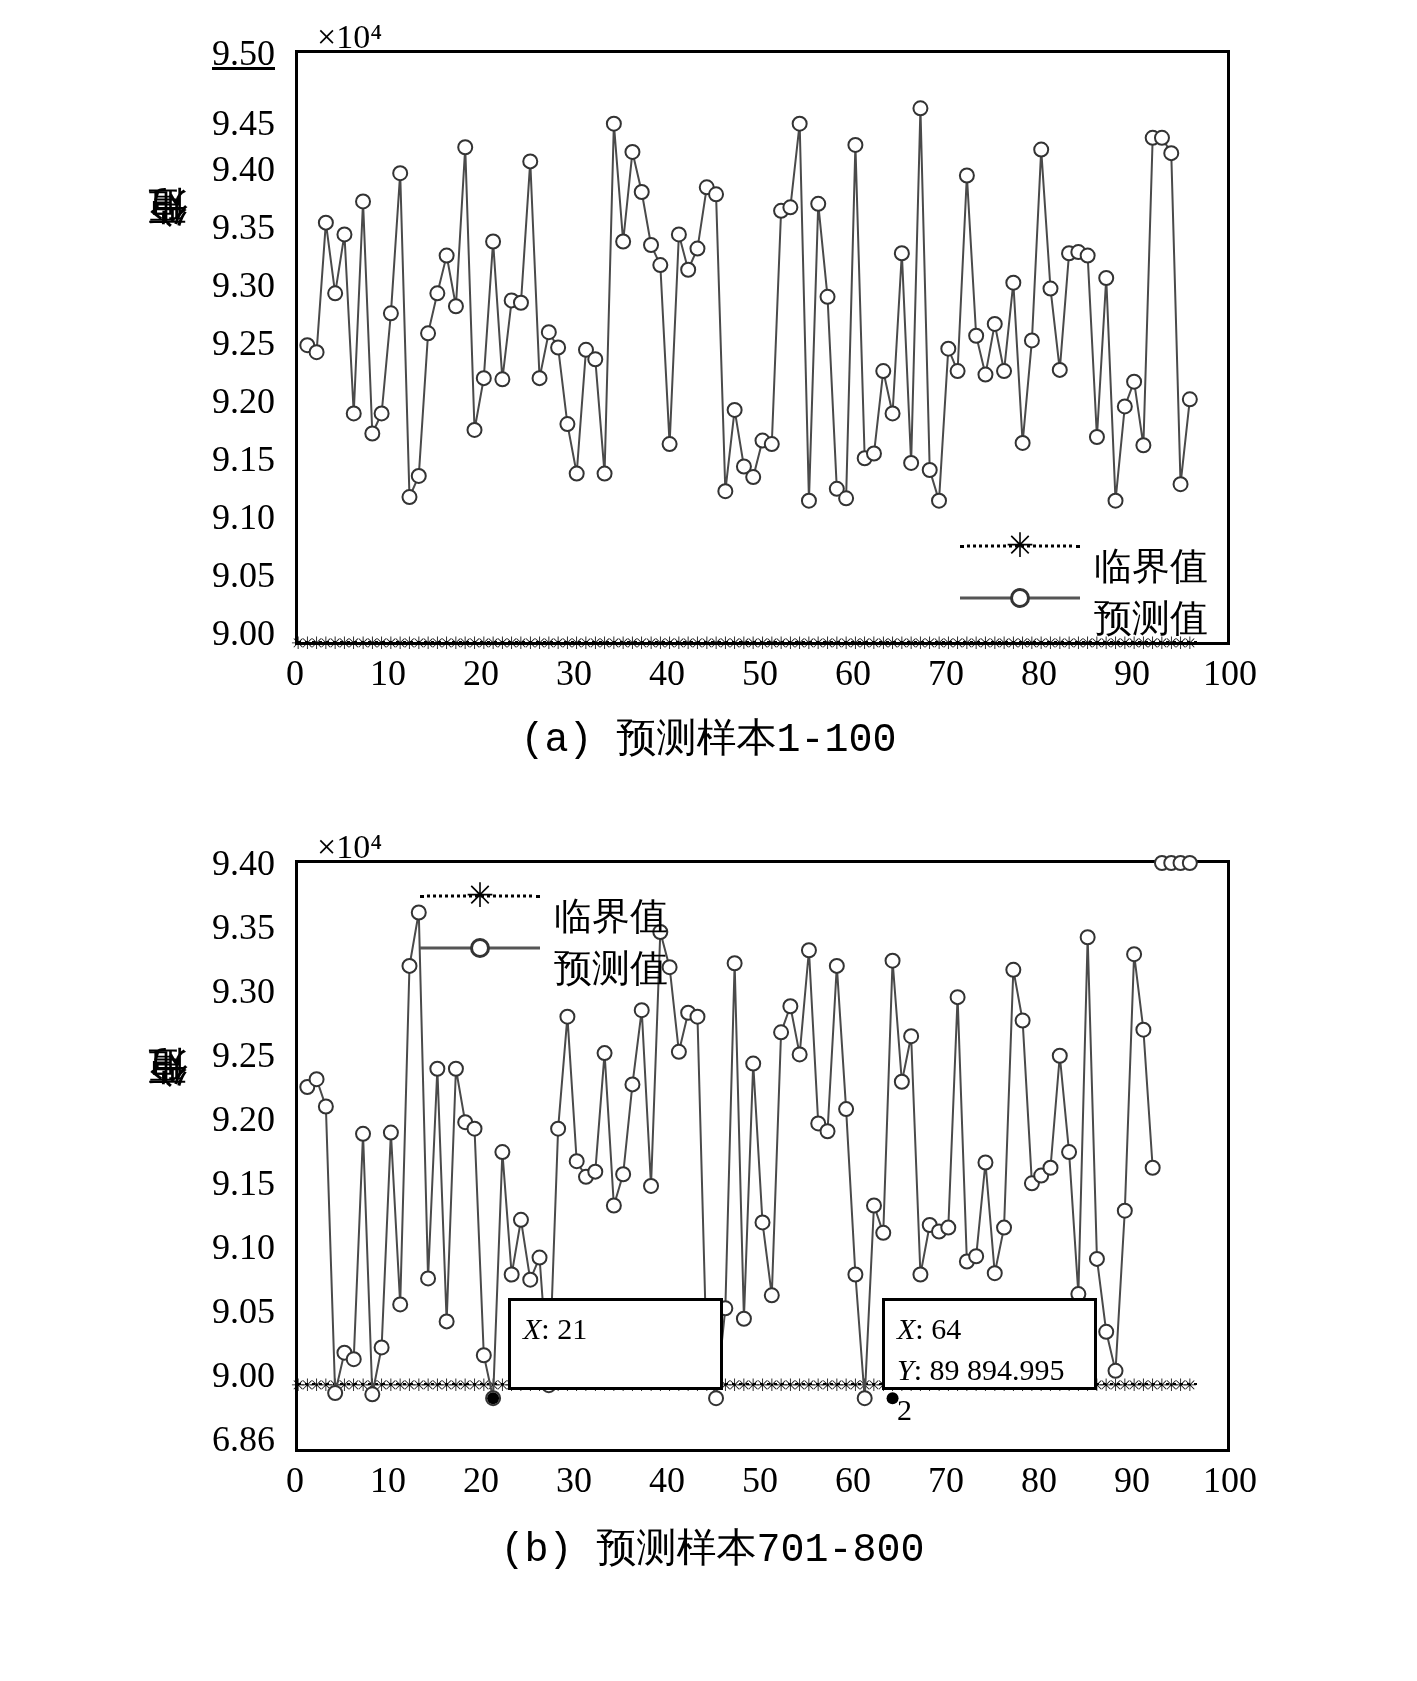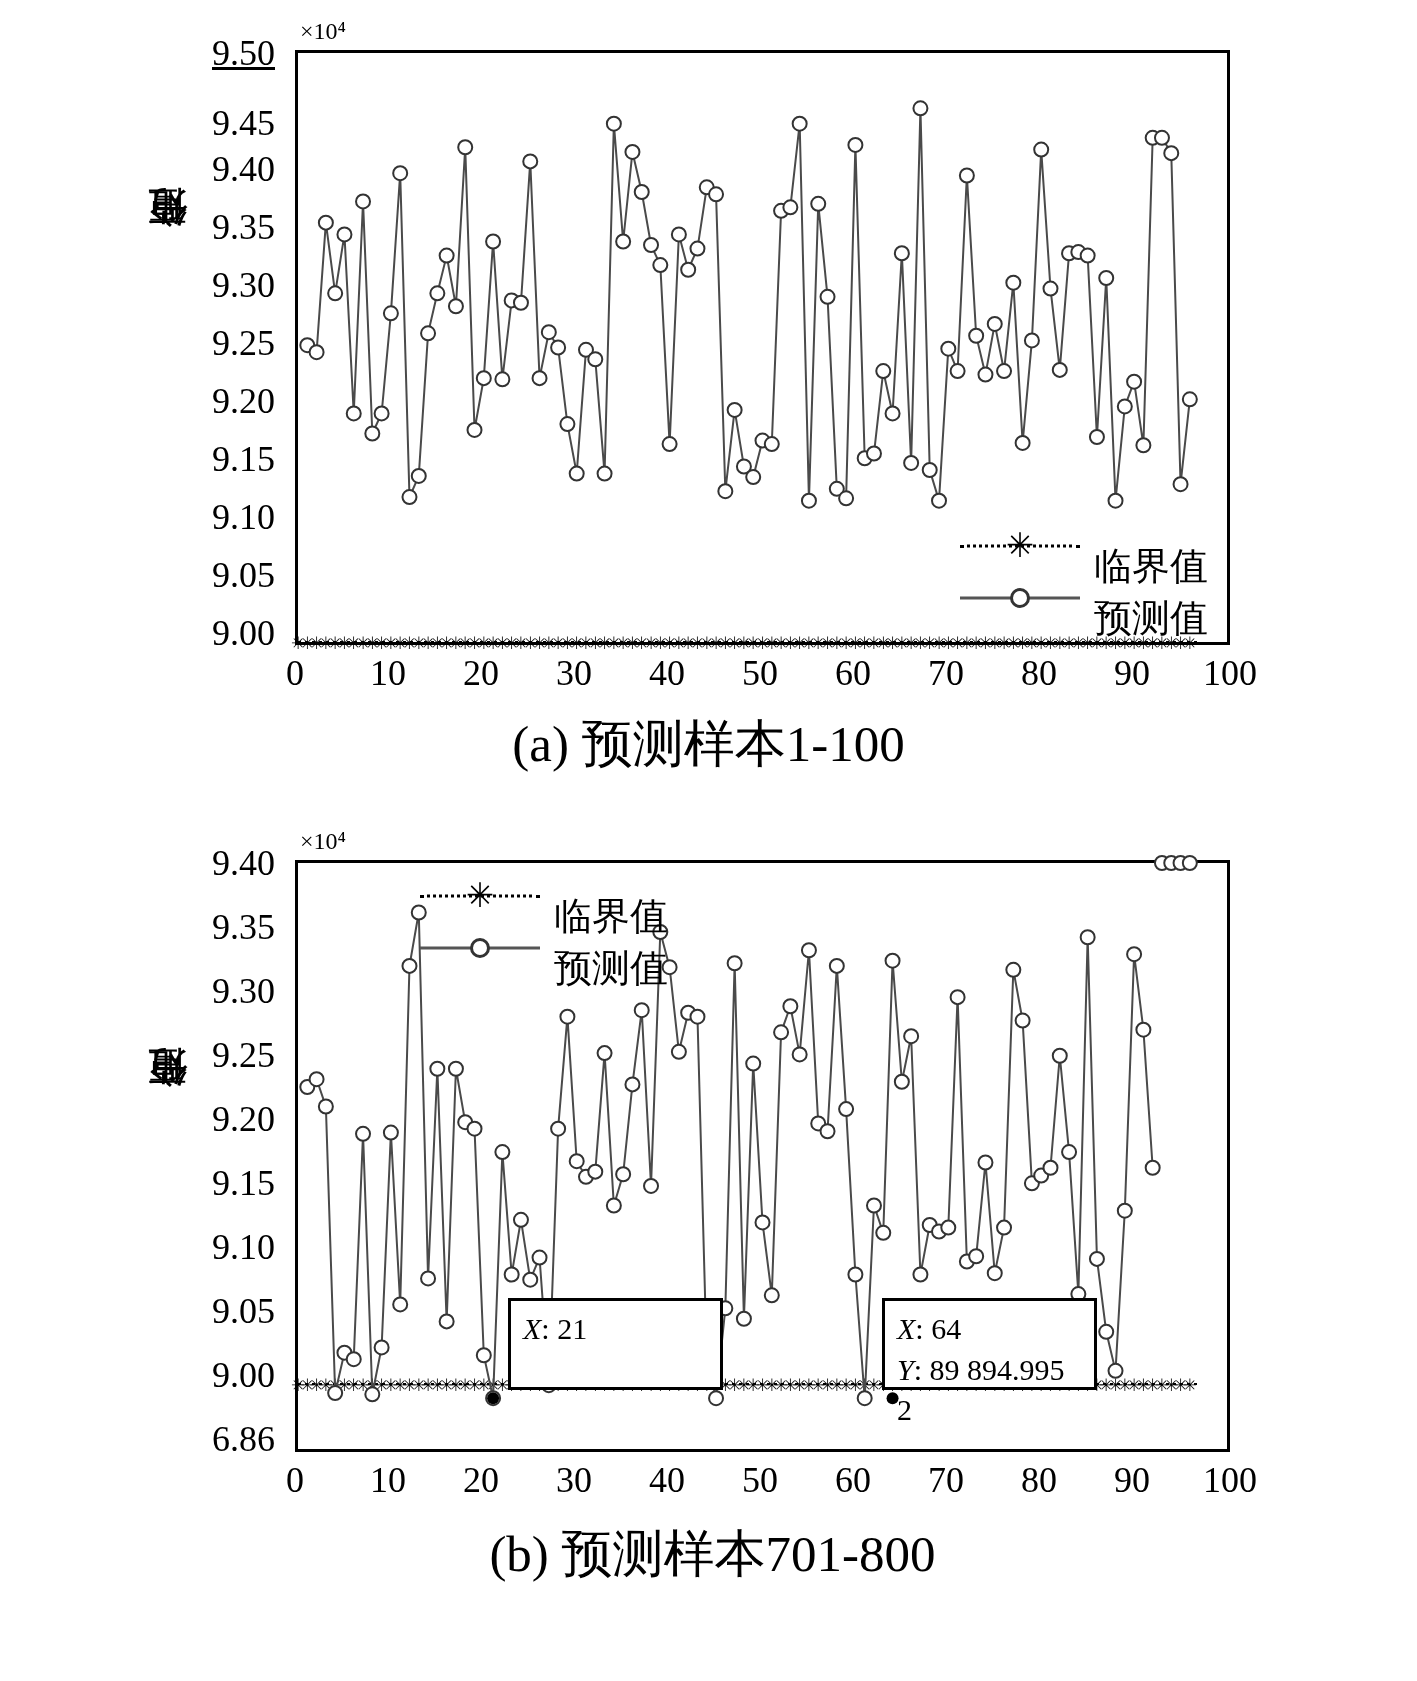--- a/index.html
+++ b/index.html
@@ -1,24 +1,24 @@
 <!DOCTYPE html>
 <html><head>
 <meta charset="utf-8">
 <style>
   html,body{margin:0;padding:0;background:#ffffff;}
   body{width:1417px;height:1681px;font-family:"Liberation Serif",serif;color:#000;}
   .page{position:relative;width:1417px;height:1681px;}
   .panel{position:relative;}
   .axis-frame{position:absolute;border:3px solid #000;background:#fff;box-sizing:border-box;}
   .ylabel{position:absolute;writing-mode:vertical-rl;transform:rotate(180deg);font-size:40px;letter-spacing:2px;}
-  .exp-label{position:absolute;font-size:24px;}
+  .exp-label{position:absolute;font-size:34px;margin-left:17px;}
   .tick-y{position:absolute;text-align:right;font-size:36px;line-height:1;}
   .tick-x{position:absolute;text-align:center;font-size:36px;line-height:1;}
-  .caption{position:absolute;width:100%;text-align:center;font-size:51px;}
+  .caption{position:absolute;width:100%;text-align:center;font-size:40px;font-family:Liberation Mono, monospace;}
   .legend{position:absolute;background:transparent;font-size:38px;}
   .legend .row{display:flex;align-items:center;height:52px;}
   .legend .sym{width:120px;height:30px;position:relative;margin-right:14px;}
   .legend .lbl{white-space:nowrap;margin-top:40px;}
   .dotline{position:absolute;top:50%;left:0;width:120px;border-top:3px dotted #000;transform:translateY(-50%);}
   .solidline{position:absolute;top:50%;left:0;width:120px;border-top:3px solid #555;transform:translateY(-50%);}
   .star{position:absolute;left:50%;top:50%;transform:translate(-50%,-50%);font-size:34px;line-height:1;}
   .circ{position:absolute;left:50%;top:50%;transform:translate(-50%,-50%);width:20px;height:20px;border:3px solid #333;border-radius:50%;background:#fff;box-sizing:border-box;}
   .datatip{position:absolute;border:3px solid #000;background:#fff;font-size:30px;line-height:1.35;padding:8px 12px;box-sizing:border-box;}
   .datatip i{font-style:italic;}

